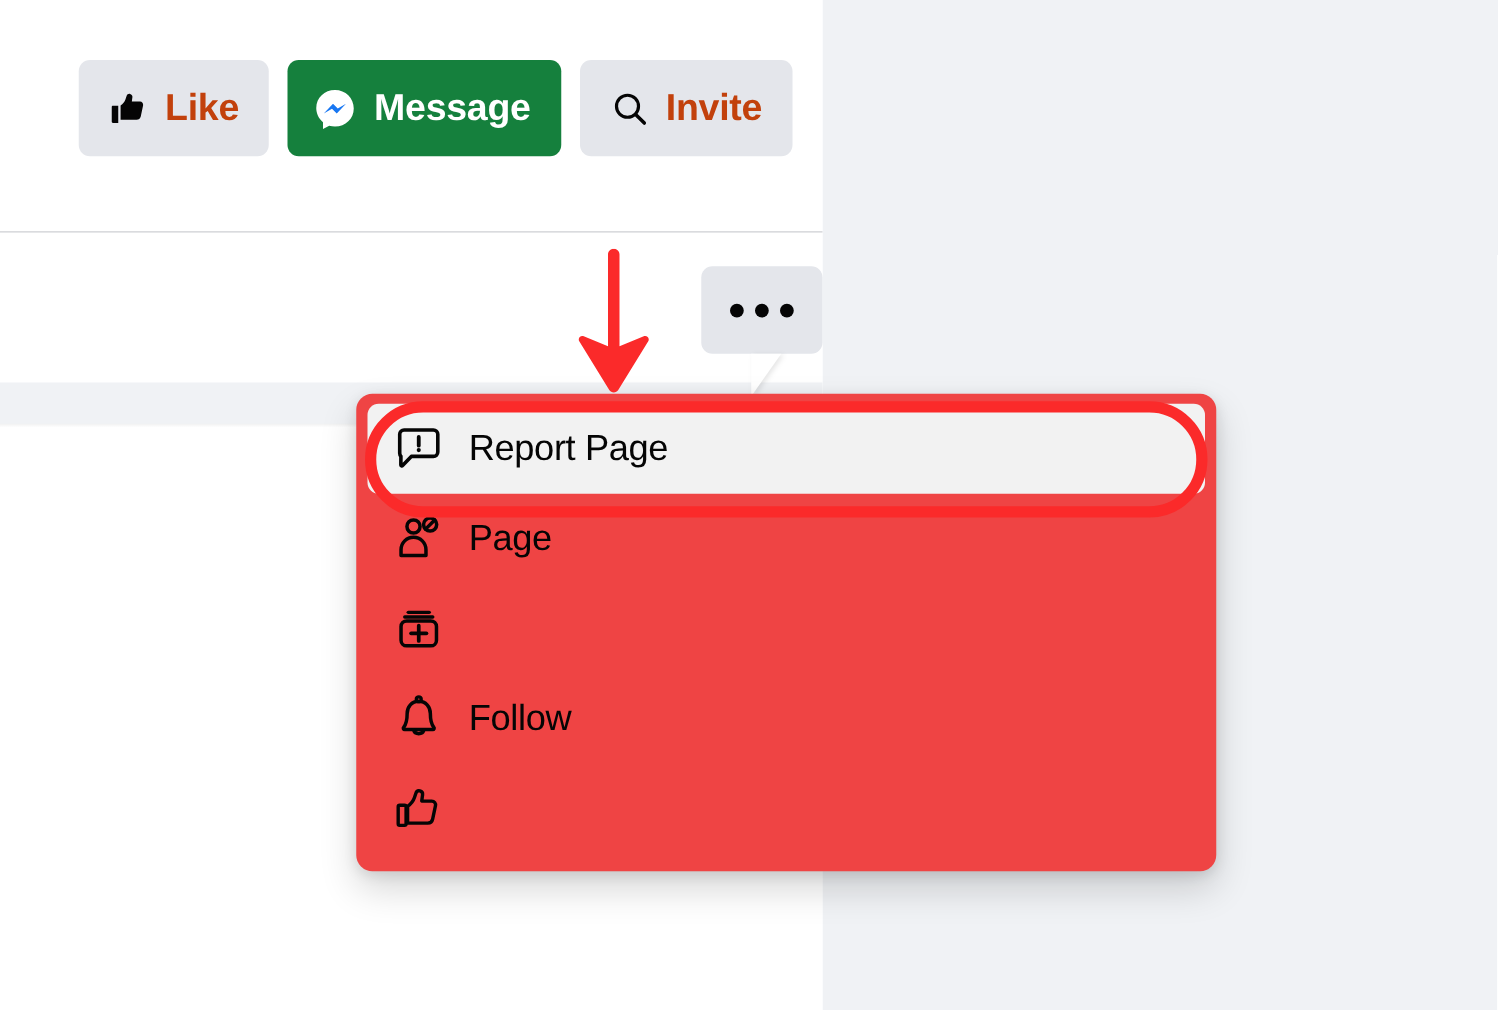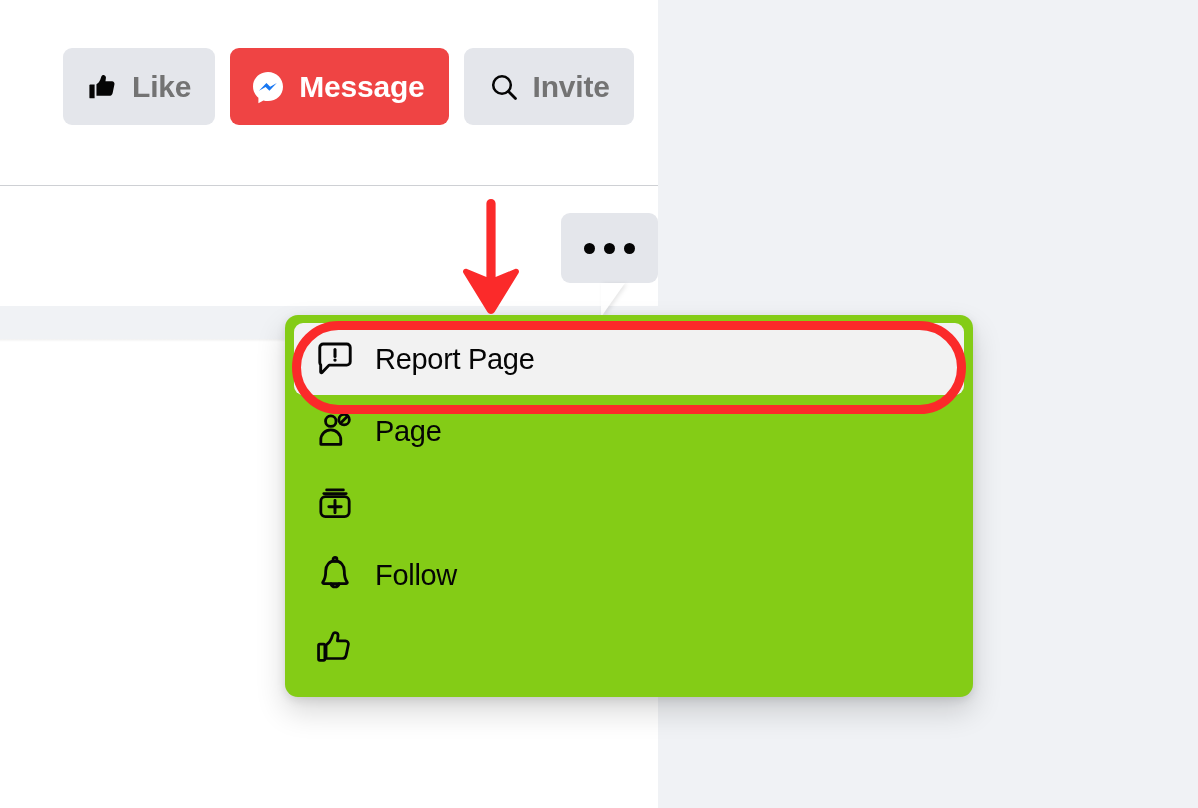--- a/index.html
+++ b/index.html
@@ -81,24 +81,24 @@
     padding: 0 24px;
     font-size: 30px;
     font-weight: bold;
     letter-spacing: -0.2px;
     cursor: pointer;
     user-select: none;
     border: 0;
   }
   .btn-grey {
     background: #e4e6eb;
-    color: #737373;
+    color: #c2410c;
   }
   .btn-blue {
-    background: #ef4444;
+    background: #15803d;
     color: #ffffff;
     padding-left: 20px;
   }
   .btn .glyph {
     display: inline-flex;
     align-items: center;
     justify-content: center;
     flex: 0 0 auto;
   }
 
@@ -136,21 +136,21 @@
     filter: drop-shadow(2px 1px 2px rgba(0,0,0,0.10));
   }
 
   
   .dropdown {
     position: absolute;
     left: 285px;
     top: 315px;
     width: 688px;
     border-radius: 13px;
-    background: #84cc16;
+    background: #ef4444;
     box-shadow: 0 14px 30px rgba(0,0,0,0.16), 0 3px 10px rgba(0,0,0,0.10);
     padding: 8px 0 14px 0;
     box-sizing: border-box;
   }
   .menu-item {
     display: flex;
     align-items: center;
     height: 72px;
     padding: 0 14px;
     margin: 0 9px;

